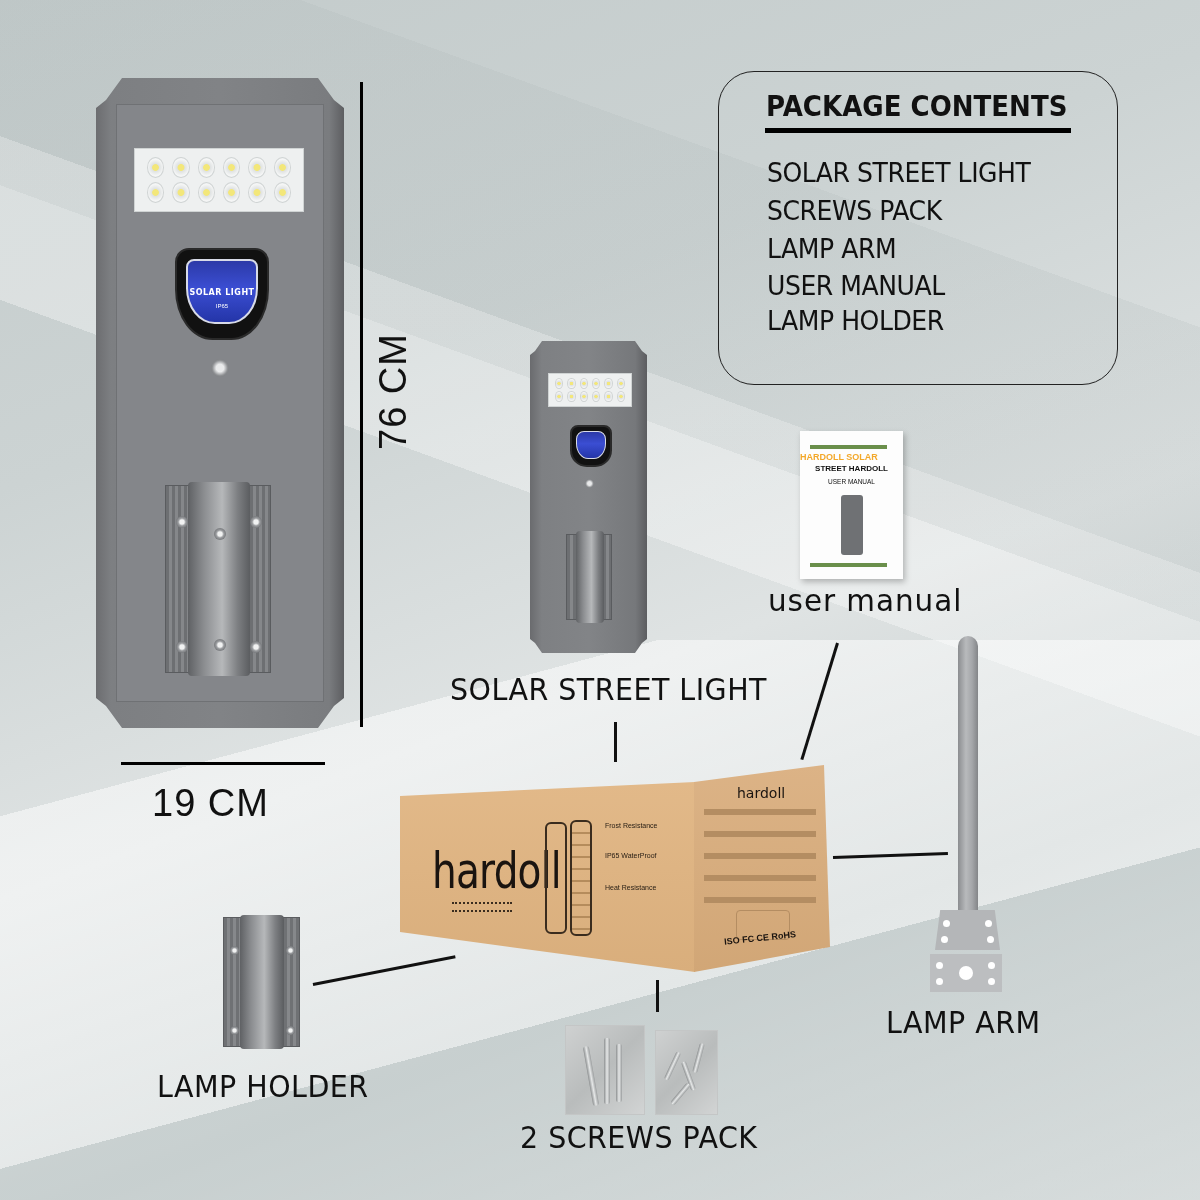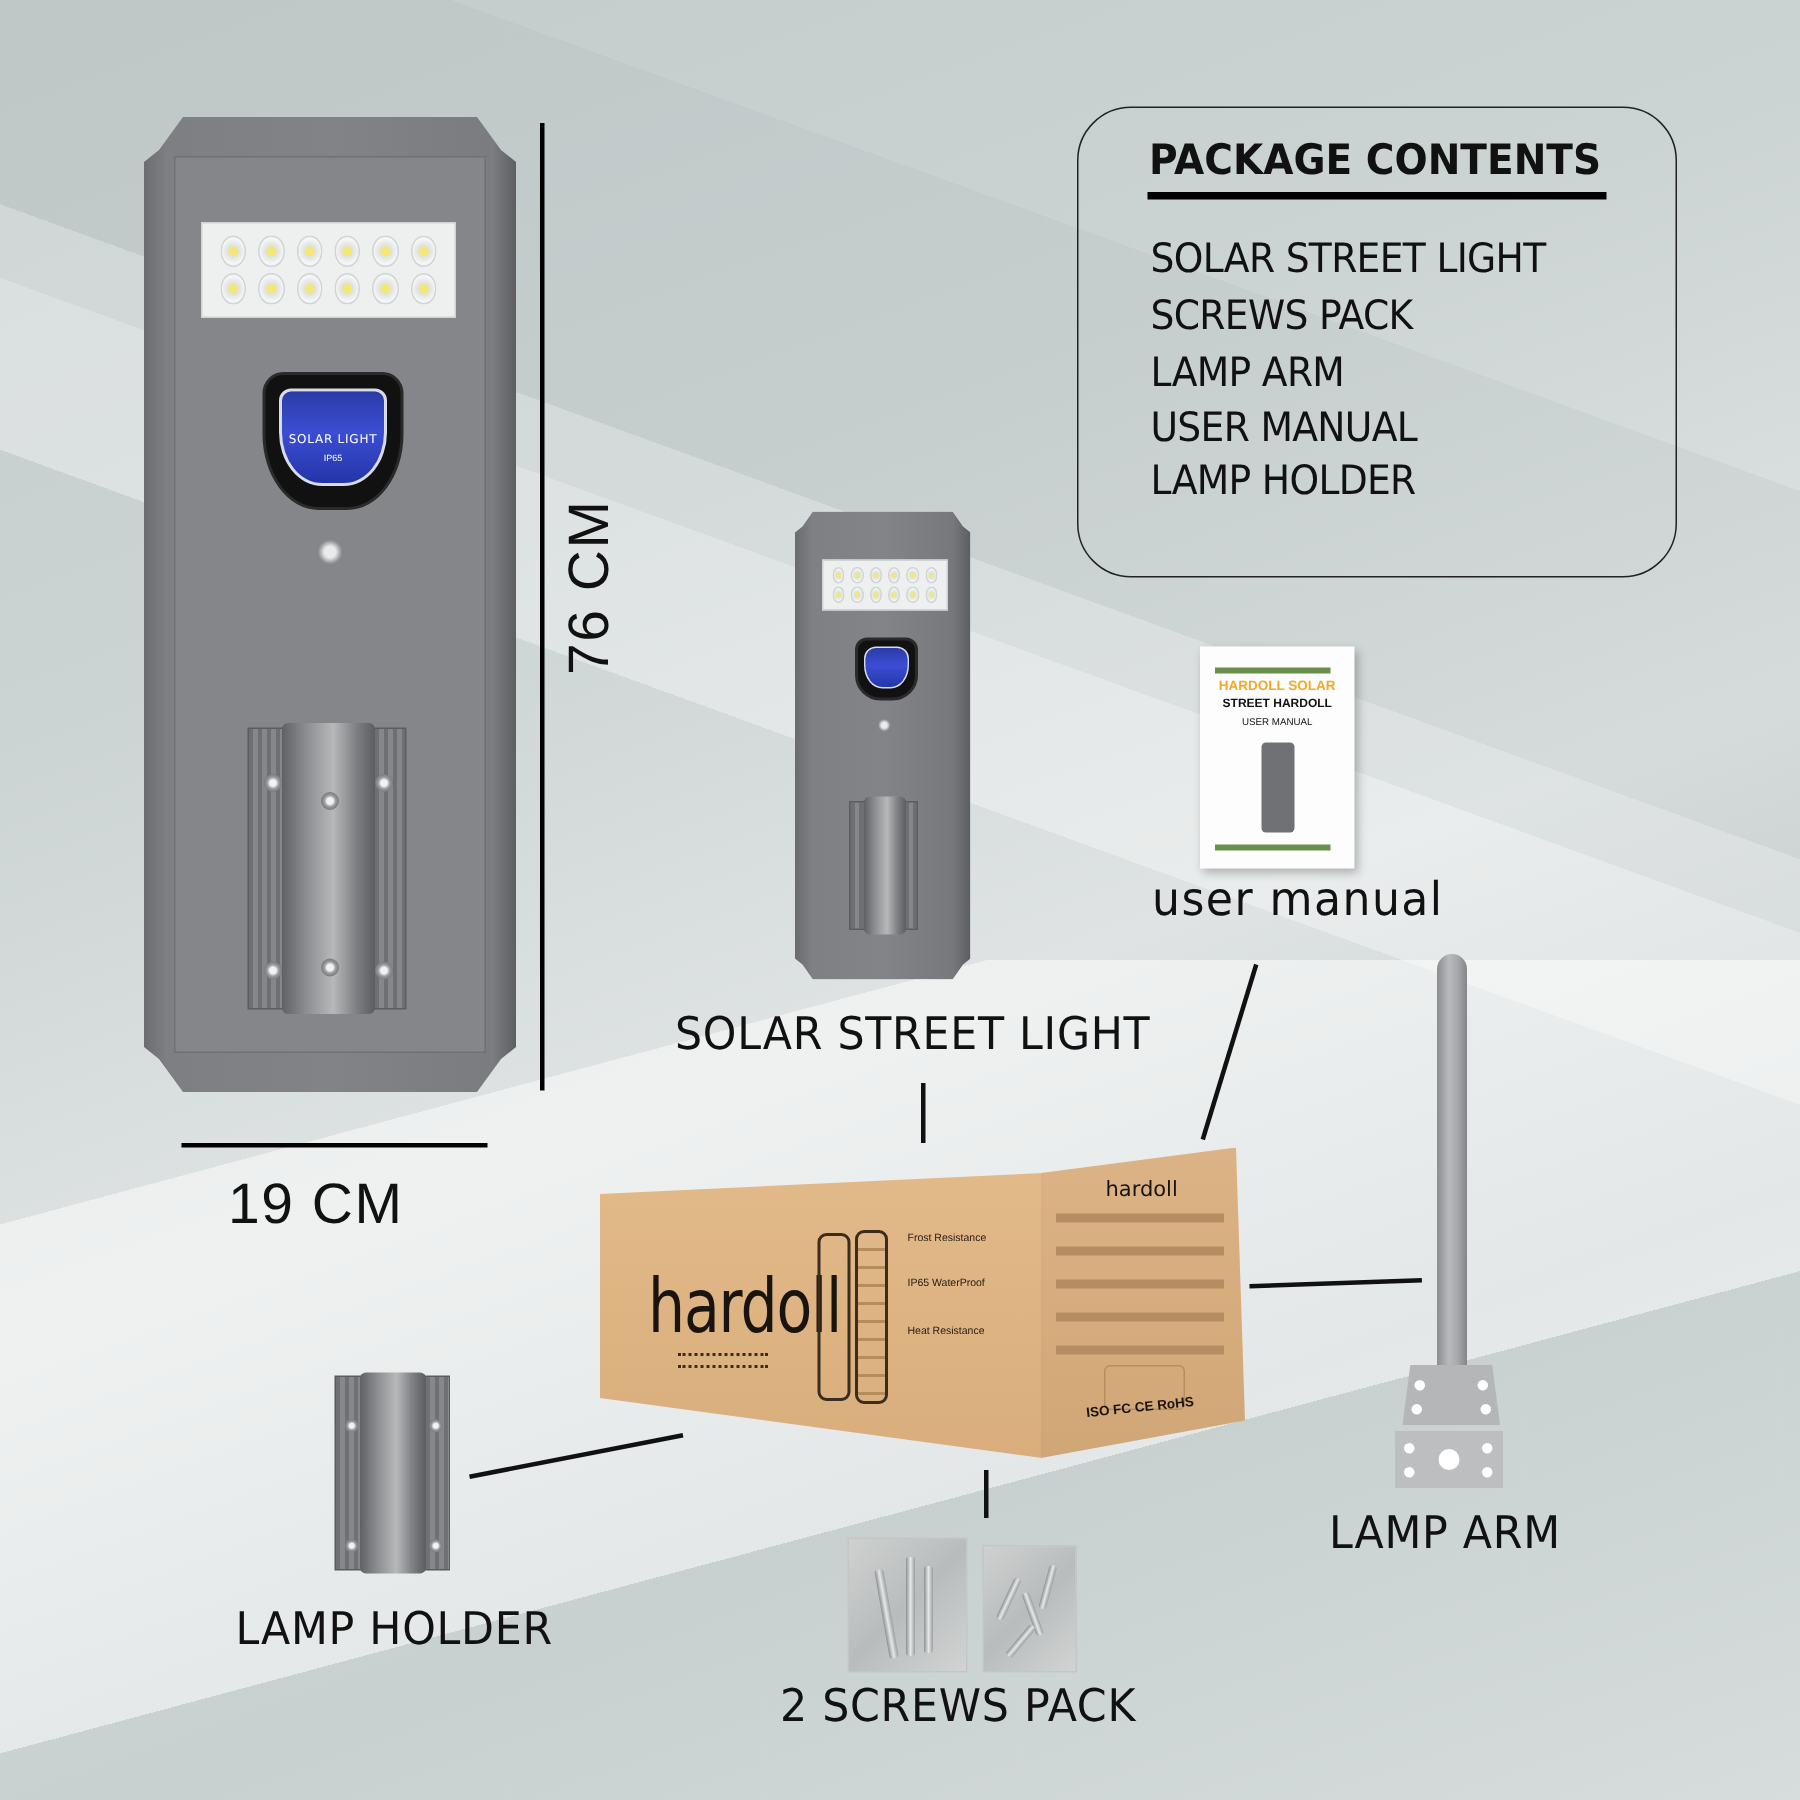--- a/index.html
+++ b/index.html
@@ -44,21 +44,21 @@
   .badge {
     position: absolute; background: #111; border-radius: 14px 14px 40% 40% / 14px 14px 55% 55%;
     border: 2px solid #2a2a2a;
   }
   .badge .screen {
     position: absolute; left: 10%; right: 10%; top: 10%; bottom: 16%;
     background: linear-gradient(180deg, #2c3aa8 0%, #3b4ed3 45%, #2435a8 100%);
     border-radius: 8px 8px 40% 40% / 8px 8px 55% 55%;
     border: 2px solid #d8dbe8; color: #fff; text-align: center;
   }
-  .badge .title { font-weight: normal; font-size: 8px; letter-spacing: 0.5px; margin-top: 40%; font-family: "DejaVu Sans", sans-serif; }
+  .badge .title { font-weight: bold; font-size: 8px; letter-spacing: 0.5px; margin-top: 40%; font-family: "DejaVu Sans", sans-serif; }
   .badge .ip { font-size: 6px; margin-top: 6px; }
   .knob { position: absolute; border-radius: 50%; background: radial-gradient(circle, #e9eaeb 0 30%, #8d8f92 60%, #5e6063 100%); }
   .mount {
     position: absolute;
     background: repeating-linear-gradient(90deg, #6d6f72 0 3px, #85878a 3px 6px);
     border: 1px solid #5a5c5f;
   }
   .mount .tube {
     position: absolute; top: -4px; bottom: -4px;
     background: linear-gradient(90deg, #5f6164 0%, #8a8c8f 25%, #b6b8ba 55%, #7d7f82 80%, #5b5d60 100%);
@@ -91,21 +91,21 @@
     background: linear-gradient(90deg, #6a6b6e 0%, #7e8083 10%, #828487 50%, #76787b 90%, #5c5d60 100%);
     clip-path: polygon(5px 10px, 12px 0, 105px 0, 112px 10px, 117px 14px, 117px 298px, 112px 302px, 105px 312px, 12px 312px, 5px 302px, 0 298px, 0 14px);
   }
 
   
   .manual {
     left: 800px; top: 431px; width: 103px; height: 148px; background: #fdfdfd;
     box-shadow: 2px 3px 6px rgba(0,0,0,0.25);
   }
   .manual .bar { position: absolute; left: 10px; right: 16px; height: 4px; background: #6a8f4b; }
-  .manual .t1 { position: absolute; top: 21px; left: 0; right: 0; text-align: center; font-size: 9px; font-weight: bold; color: #f3a82a; }
+  .manual .t1 { position: absolute; top: 21px; left: 0; right: 0; font-size: 9px; font-weight: bold; color: #f3a82a; }
   .manual .t2 { position: absolute; top: 33px; left: 0; right: 0; text-align: center; font-size: 8px; font-weight: bold; color: #111; }
   .manual .t3 { position: absolute; top: 47px; left: 0; right: 0; text-align: center; font-size: 6.5px; color: #111; }
 
   .label { position: absolute; font-size: 30px; white-space: nowrap; letter-spacing: 0.5px; font-family: "DejaVu Sans", sans-serif; color: #111; transform: scaleX(0.95); transform-origin: left; }
   .leader { position: absolute; background: #111; }
 
   
   .box-front {
     left: 400px; top: 782px; width: 295px; height: 190px;
     background: linear-gradient(180deg, #e2b989 0%, #d9ae7c 100%);

